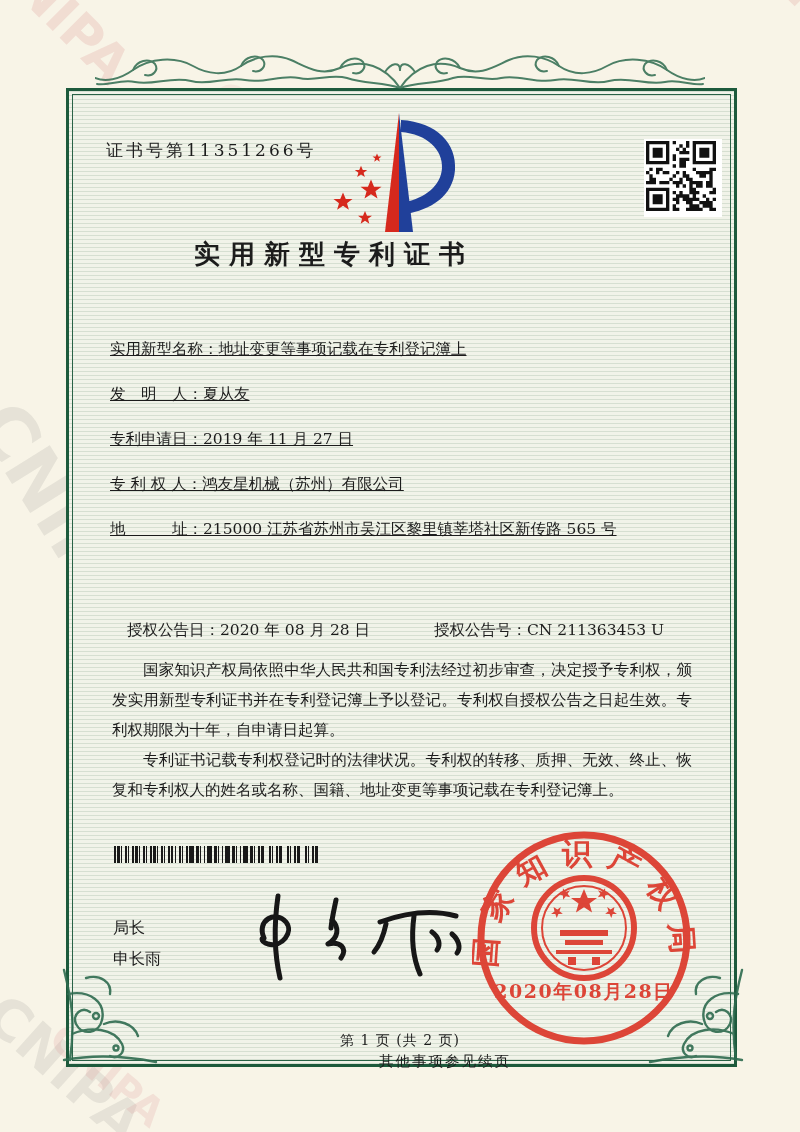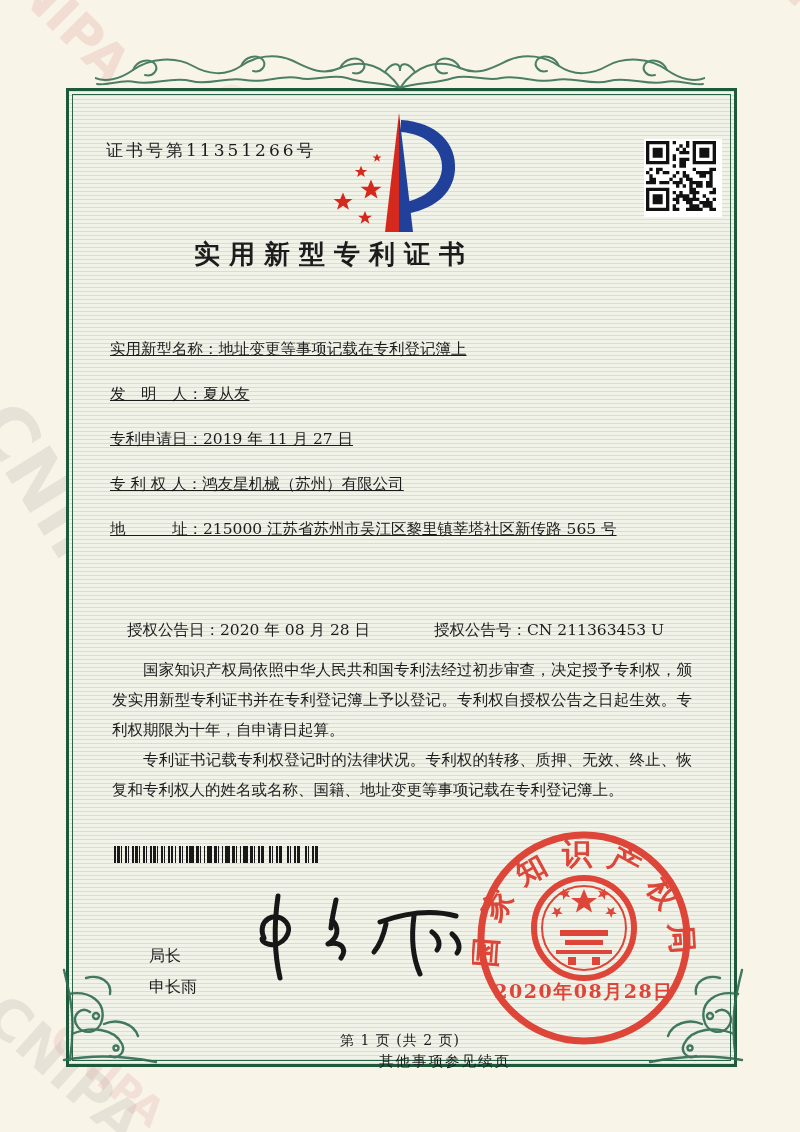--- a/index.html
+++ b/index.html
@@ -33,21 +33,21 @@
   .body-text p{margin:0;text-indent:2em;}
   
   .barcode{position:absolute;left:114px;top:846px;width:207px;height:17px;
     background-image:repeating-linear-gradient(90deg,
       #191919 0 1.5px,transparent 1.5px 3px,
       #191919 3px 5.5px,transparent 5.5px 6.5px,
       #191919 6.5px 7.5px,transparent 7.5px 10.5px,
       #191919 10.5px 13px,transparent 13px 14px,
       #191919 14px 15px,transparent 15px 18px);}
   
-  .signer{position:absolute;left:113px;top:940px;font-size:16px;line-height:31px;margin-left:36px;}
+  .signer{position:absolute;left:113px;top:912px;font-size:16px;line-height:31px;}
   .signature-svg{position:absolute;left:228px;top:886px;}
   
   .seal{position:absolute;left:472px;top:826px;opacity:.93;}
   
   .page-no{position:absolute;left:0;top:1032px;width:800px;text-align:center;font-size:14px;letter-spacing:1px;}
   .footer-note{position:absolute;left:0;top:1052px;width:800px;text-align:center;font-size:14.5px;letter-spacing:2px;margin-left:45px;}
   
   .ornament-top{position:absolute;left:95px;top:48px;}
   .corner-bl{position:absolute;left:56px;top:964px;}
   .corner-br{position:absolute;left:646px;top:964px;transform:scaleX(-1);}

